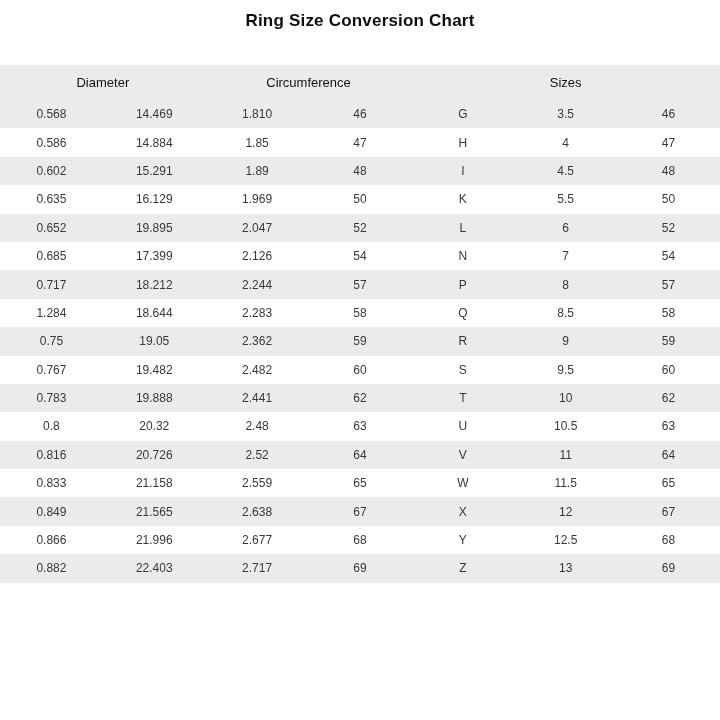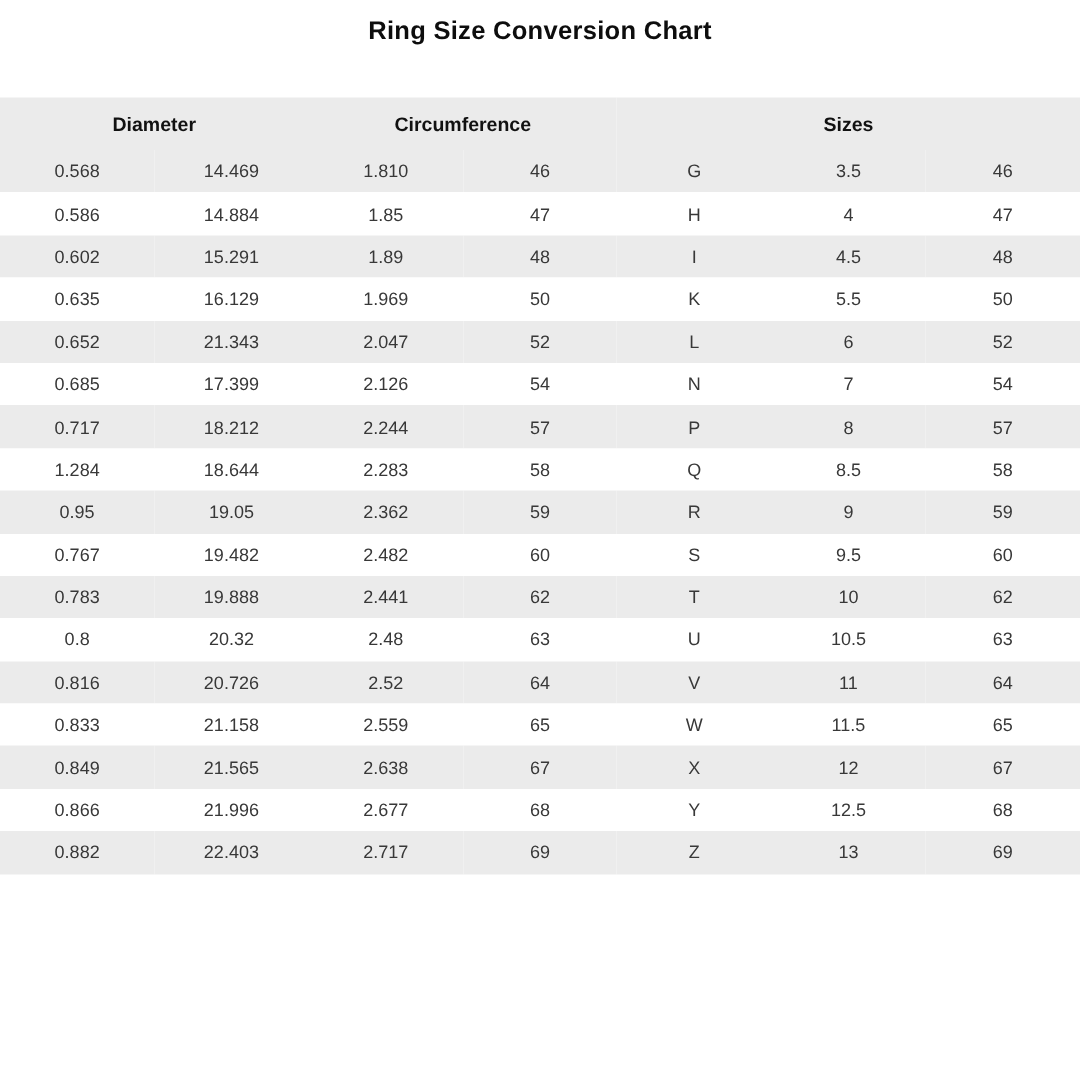--- a/index.html
+++ b/index.html
@@ -30,21 +30,21 @@
     width: 720px;
     margin-top: 35px;
     border-collapse: collapse;
     table-layout: fixed;
   }
   table.conversion-table col { width: 14.2857%; }
   thead tr.group-row th {
     height: 35px;
     background: #ebebeb;
     font-size: 13px;
-    font-weight: bold;
+    font-weight: normal;
     color: #111111;
     text-align: center;
     vertical-align: middle;
     padding: 0;
   }
   thead tr.subheader-row th {
     height: 37px;
     background: #ffffff;
     font-size: 12px;
     font-weight: normal;
@@ -122,21 +122,21 @@
           <td>0.635</td>
           <td>16.129</td>
           <td>1.969</td>
           <td>50</td>
           <td>K</td>
           <td>5.5</td>
           <td>50</td>
         </tr>
         <tr>
           <td>0.652</td>
-          <td>21.343</td>
+          <td>19.895</td>
           <td>2.047</td>
           <td>52</td>
           <td>L</td>
           <td>6</td>
           <td>52</td>
         </tr>
         <tr>
           <td>0.685</td>
           <td>17.399</td>
           <td>2.126</td>
@@ -157,21 +157,21 @@
         <tr>
           <td>1.284</td>
           <td>18.644</td>
           <td>2.283</td>
           <td>58</td>
           <td>Q</td>
           <td>8.5</td>
           <td>58</td>
         </tr>
         <tr>
-          <td>0.95</td>
+          <td>0.75</td>
           <td>19.05</td>
           <td>2.362</td>
           <td>59</td>
           <td>R</td>
           <td>9</td>
           <td>59</td>
         </tr>
         <tr>
           <td>0.767</td>
           <td>19.482</td>

